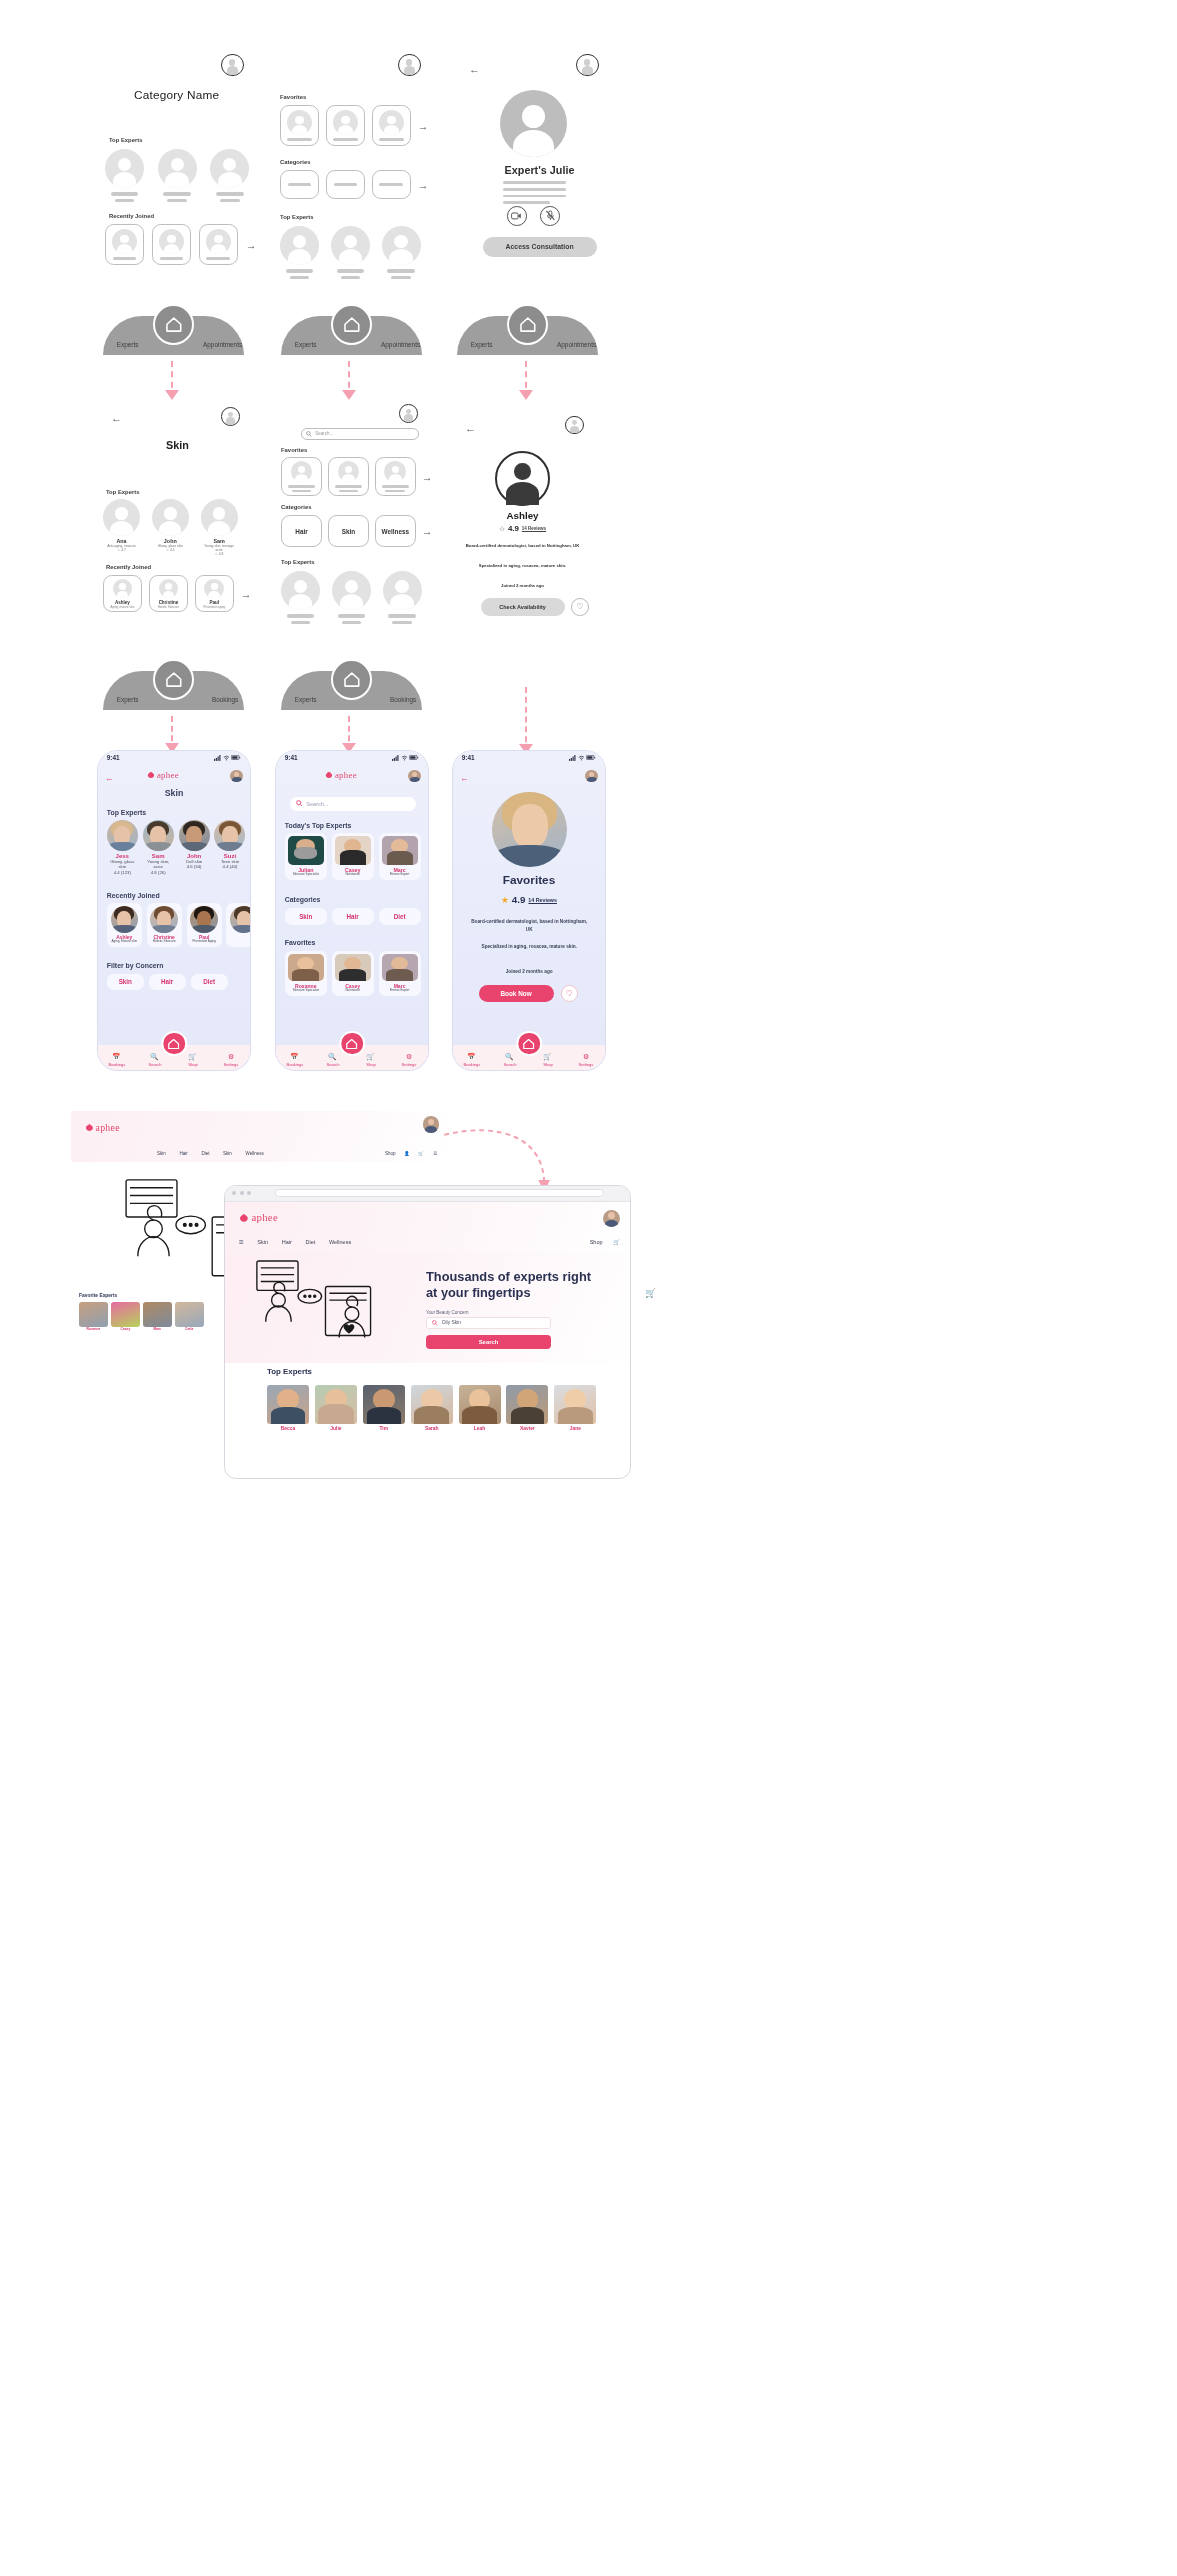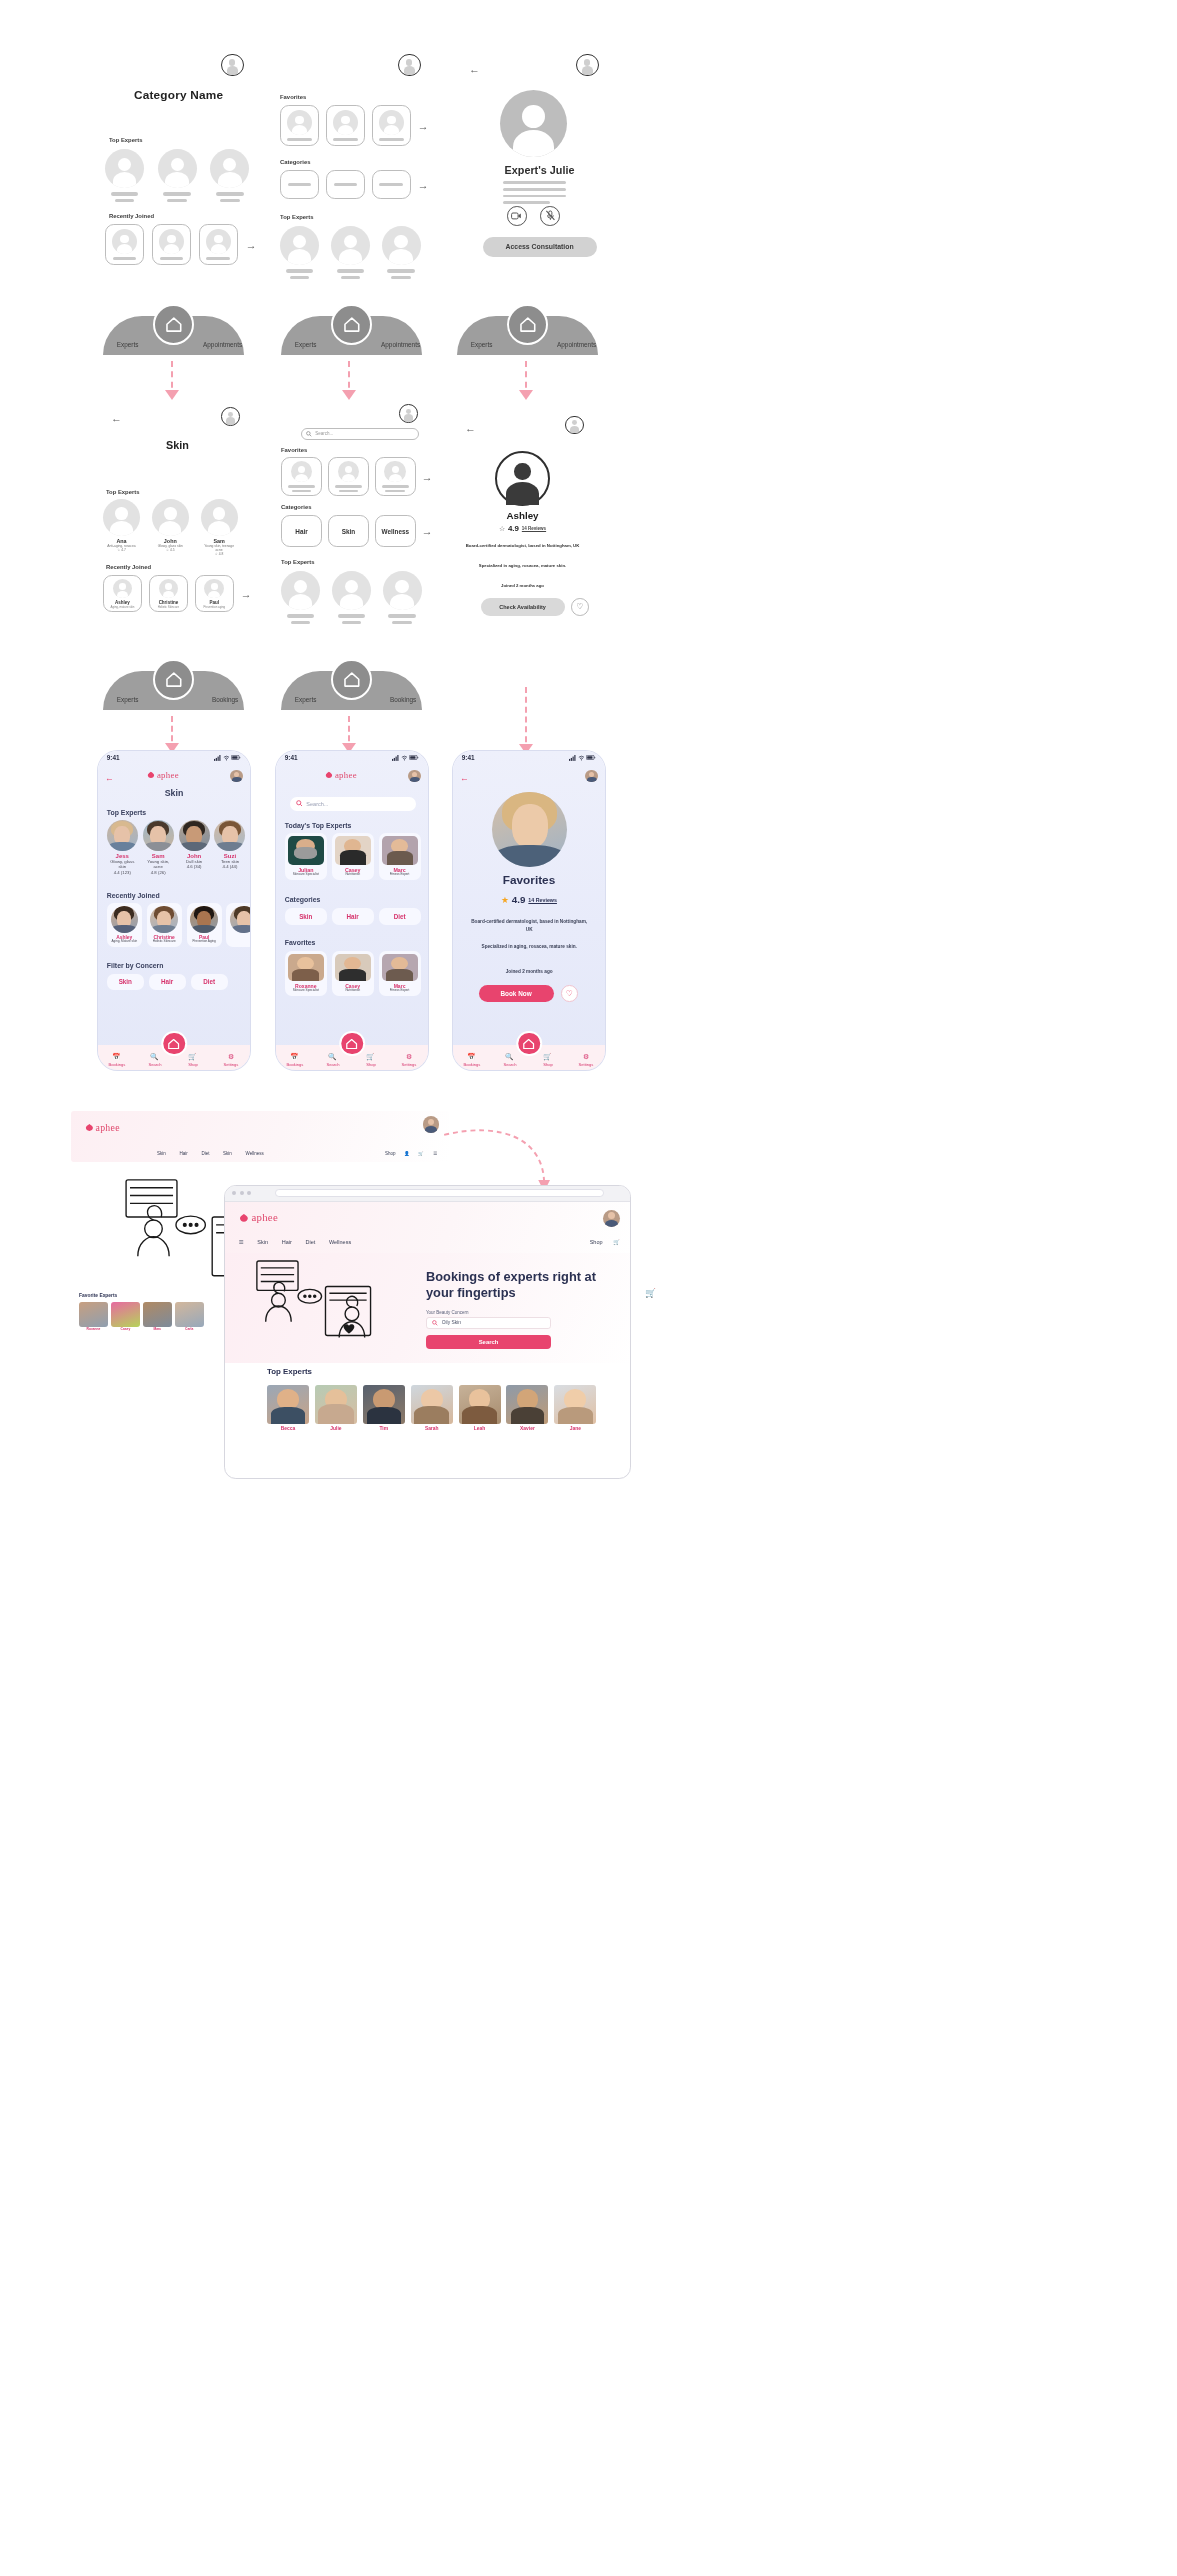--- a/index.html
+++ b/index.html
@@ -39,21 +39,21 @@
     background: #fff; position: relative; overflow: hidden;
   }
   .wf-head-circle::before {
     content: ""; position: absolute; width: 30%; height: 30%;
     border-radius: 50%; background: #cfcfcf; left: 35%; top: 22%;
   }
   .wf-head-circle::after {
     content: ""; position: absolute; width: 56%; height: 44%;
     border-radius: 50% 50% 0 0; background: #cfcfcf; left: 22%; top: 56%;
   }
-  .wf-title { font-size: 11.8px; font-weight: 700; color: #222; letter-spacing: 0.2px; }
+  .wf-title { font-size: 11.8px; font-weight: 400; color: #222; letter-spacing: 0.2px; }
   .wf-sub { font-size: 5.9px; font-weight: 700; color: #3b3b3b; }
   .wf-arrow { font-size: 10.8px; color: #555; }
 
   
   .dome {
     position: absolute; width: 141px; height: 39px;
     background: #9e9e9e;
     border-radius: 71px 71px 0 0;
   }
   .dome-label {
@@ -951,21 +951,21 @@
             <rect x="76" y="30" width="46" height="50" rx="2"></rect>
             <line x1="80" y1="37" x2="118" y2="37"></line>
               <line x1="80" y1="44" x2="118" y2="44"></line>
             <circle cx="103" cy="58" r="7"></circle>
             <path d="M90 82 C90 71 97 66 103 66 C109 66 116 71 116 82"></path>
             <path d="M103 51 C97 50 96 44 100 41 C105 38 111 43 108 50"></path>
           </g>
           <path d="M100 70 c-2.4-3.2-7.2-0.8-4.8 3.2 1.6 3.2 4.8 4.8 4.8 4.8 s3.2-1.6 4.8-4.8 c2.4-4-2.4-6.4-4.8-3.2z" fill="#1a1a1a"></path>
         </svg>
       </div>
-      <div class="web-hero-h" style="position:absolute;left:201px;top:15.7px;width:172px;">Bookings of experts right at your fingertips</div>
+      <div class="web-hero-h" style="position:absolute;left:201px;top:15.7px;width:172px;">Thousands of experts right at your fingertips</div>
       <div style="position:absolute;left:201px;top:57px;font-size:4.5px;color:#5b617a;">Your Beauty Concern</div>
       <div style="position:absolute;left:201px;top:64px;width:125px;height:11.8px;background:#fff;border:1px solid #eddfe4;border-radius:2.9px;display:flex;align-items:center;gap:3.9px;padding:0 4.9px;">
         <svg width="5.9" height="5.9" viewBox="0 0 8 8">
             <circle cx="3.2" cy="3.2" r="2.4" fill="none" stroke="#e8446e" stroke-width="1"></circle>
             <line x1="5" y1="5" x2="7.2" y2="7.2" stroke="#e8446e" stroke-width="1"></line>
           </svg>
         <span style="font-size:4.9px;color:#4b5066;">Oily Skin</span>
       </div>
       <div class="pink-btn" style="position:absolute;left:201px;top:82px;width:125px;height:13.7px;border-radius:3.9px;font-size:5.9px;">Search</div>
     </div>

